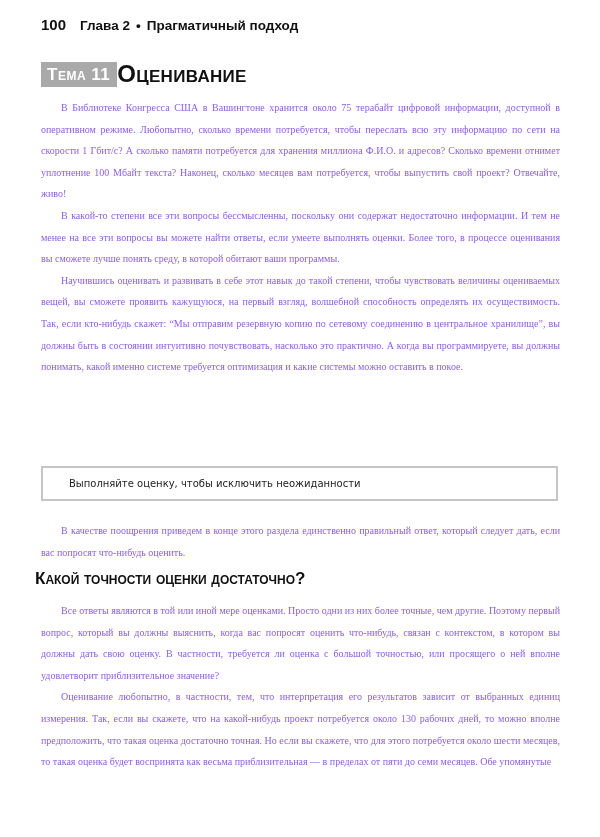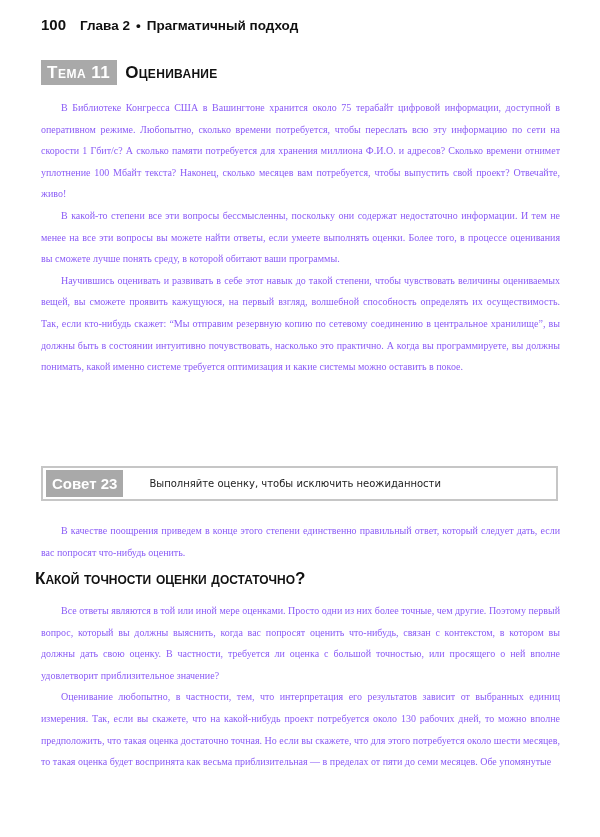--- a/index.html
+++ b/index.html
@@ -3,21 +3,21 @@
 <meta charset="utf-8">
 <style>
   html, body { margin:0; padding:0; background:#ffffff; }
   body { width:600px; height:837px; position:relative; overflow:hidden; color:#1a1a1a; }
   .page { position:absolute; left:0; top:0; width:600px; height:837px; }
   .running-head { position:absolute; left:41px; top:16px; font-family:"Liberation Sans", sans-serif; font-weight:bold; font-size:13.5px; color:#111;text-align:right; }
   .running-head .pno { font-size:15px; margin-right:14px; }
   .running-head .dot { margin:0 6px; }
   .topic { position:absolute; left:41px; top:60px; display:flex; align-items:center; }
   .topic-badge { background:#a9a9a9; color:#fff; font-family:"Liberation Sans", sans-serif; font-weight:bold; font-size:17px; padding:3px 7px 2px 6px; letter-spacing:0.5px; }
-  .topic-title { font-family:"Liberation Sans", sans-serif; font-weight:bold; font-size:17px; margin-left:8px; color:#111; font-variant:small-caps; letter-spacing:0.3px; }
+  .topic-title { font-family:"Liberation Sans", sans-serif; font-weight:bold; font-size:24px; margin-left:0; color:#111; font-variant:small-caps; letter-spacing:0.3px; }
   .body { position:absolute; left:41px; width:519px; font-family:"Liberation Serif", serif; font-size:10px; line-height:21.6px; color:#8b5cf6; text-align:justify; }
   .body p { margin:0; text-indent:20px; }
   .tip { position:absolute; left:41px; top:466px; width:517px; height:35px; border:2px solid #c6c6c6; box-sizing:border-box; display:flex; align-items:center; }
   .tip-badge { background:#a9a9a9; color:#fff; font-family:"Liberation Sans", sans-serif; font-weight:bold; font-size:15px; height:27px; line-height:27px; padding:0 6px; margin-left:3px; }
   .tip-text { font-family:"DejaVu Sans", sans-serif; font-size:10px; color:#222; margin-left:26px; }
   .subhead { position:absolute; left:35px; top:569px; font-family:"Liberation Sans", sans-serif; font-weight:bold; font-size:17px; color:#111; font-variant:small-caps; }
 </style>
 </head>
 <body>
 
@@ -35,26 +35,25 @@
     <div class="topic-title">Оценивание</div>
   </div>
 
   <div class="body" style="top:97px;">
     <p>В Библиотеке Конгресса США в Вашингтоне хранится около 75 терабайт цифровой информации, доступной в оперативном режиме. Любопытно, сколько времени потребуется, чтобы переслать всю эту информацию по сети на скорости 1 Гбит/с? А сколько памяти потребуется для хранения миллиона Ф.И.О. и адресов? Сколько времени отнимет уплотнение 100 Мбайт текста? Наконец, сколько месяцев вам потребуется, чтобы выпустить свой проект? Отвечайте, живо!</p>
     <p>В какой-то степени все эти вопросы бессмысленны, поскольку они содержат недостаточно информации. И тем не менее на все эти вопросы вы можете найти ответы, если умеете выполнять оценки. Более того, в процессе оценивания вы сможете лучше понять среду, в которой обитают ваши программы.</p>
     <p>Научившись оценивать и развивать в себе этот навык до такой степени, чтобы чувствовать величины оцениваемых вещей, вы сможете проявить кажущуюся, на первый взгляд, волшебной способность определять их осуществимость. Так, если кто-нибудь скажет: “Мы отправим резервную копию по сетевому соединению в центральное хранилище”, вы должны быть в состоянии интуитивно почувствовать, насколько это практично. А когда вы программируете, вы должны понимать, какой именно системе требуется оптимизация и какие системы можно оставить в покое.</p>
   </div>
 
   <div class="tip">
-    <div class="tip-badge">Совет 23</div>
     <div class="tip-text">Выполняйте оценку, чтобы исключить неожиданности</div>
   </div>
 
   <div class="body" style="top:520px;">
-    <p>В качестве поощрения приведем в конце этого степени единственно правильный ответ, который следует дать, если вас попросят что-нибудь оценить.</p>
+    <p>В качестве поощрения приведем в конце этого раздела единственно правильный ответ, который следует дать, если вас попросят что-нибудь оценить.</p>
   </div>
 
   <div class="subhead">Какой точности оценки достаточно?</div>
 
   <div class="body" style="top:600px;">
     <p>Все ответы являются в той или иной мере оценками. Просто одни из них более точные, чем другие. Поэтому первый вопрос, который вы должны выяснить, когда вас попросят оценить что-нибудь, связан с контекстом, в котором вы должны дать свою оценку. В частности, требуется ли оценка с большой точностью, или просящего о ней вполне удовлетворит приблизительное значение?</p>
     <p>Оценивание любопытно, в частности, тем, что интерпретация его результатов зависит от выбранных единиц измерения. Так, если вы скажете, что на какой-нибудь проект потребуется около 130 рабочих дней, то можно вполне предположить, что такая оценка достаточно точная. Но если вы скажете, что для этого потребуется около шести месяцев, то такая оценка будет воспринята как весьма приблизительная — в пределах от пяти до семи месяцев. Обе упомянутые</p>
   </div>
 
 </div>

